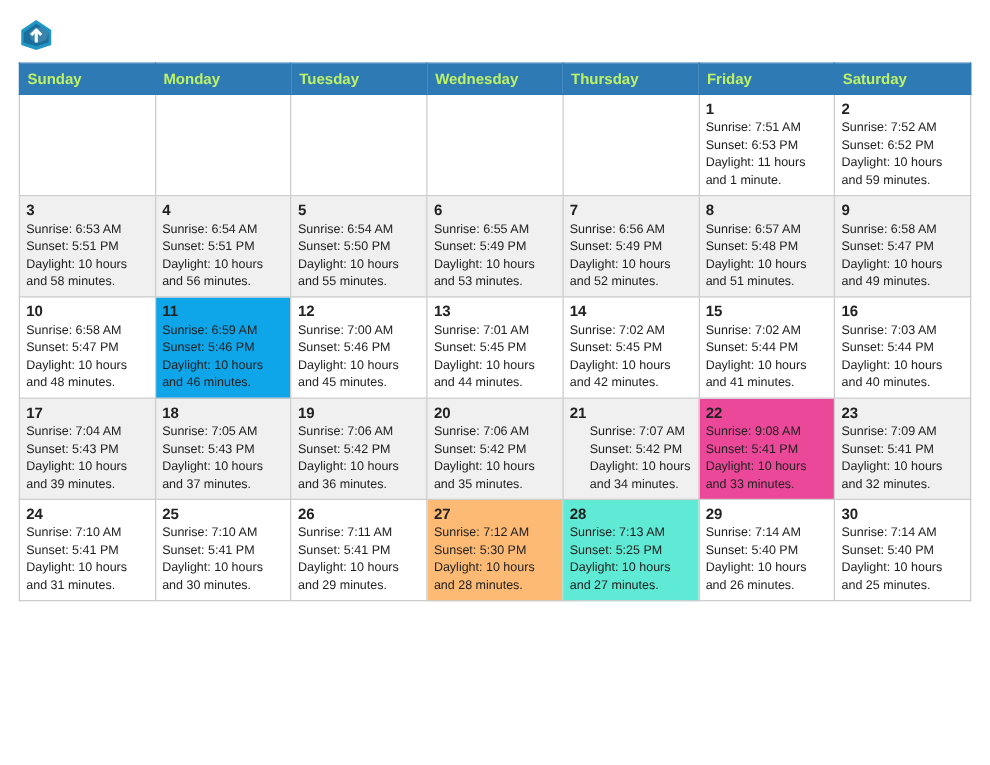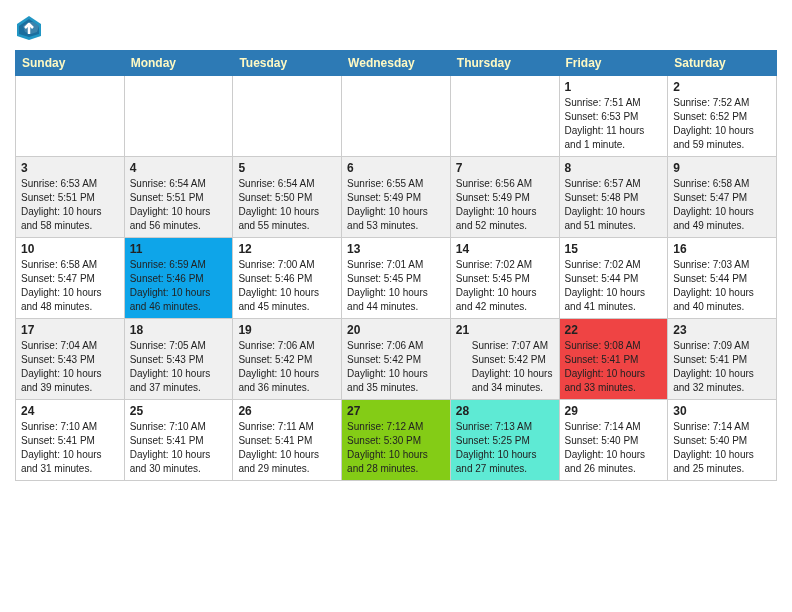--- a/index.html
+++ b/index.html
@@ -55,21 +55,21 @@
       font-size: 14px;
       color: #444;
     }
     .calendar {
       width: 100%;
       border-collapse: collapse;
       border: 1px solid #ccc;
     }
     .calendar th {
       background-color: #2d7ab5;
-      color: #fef9c3;
+      color: #bef264;
       font-size: 12px;
       font-weight: bold;
       padding: 5px 6px;
       text-align: left;
       border: 1px solid #2d7ab5;
     }
     .calendar td {
       width: calc(100% / 7);
       vertical-align: top;
       border: 1px solid #ccc;
@@ -290,21 +290,21 @@
 Daylight: 10 hours
 and 35 minutes.</div>
           </td>
           <td style="background: rgb(240, 240, 240);">
             <span class="day-num">21</span>
             <div class="day-info" style="white-space: pre-line; margin-left: 16px;">Sunrise: 7:07 AM
 Sunset: 5:42 PM
 Daylight: 10 hours
 and 34 minutes.</div>
           </td>
-          <td style="background: #ef4444;">
+          <td style="background: #ec4899;">
             <span class="day-num">22</span>
             <div class="day-info" style="white-space: pre-line;">Sunrise: 9:08 AM
 Sunset: 5:41 PM
 Daylight: 10 hours
 and 33 minutes.</div>
           </td>
           <td style="background: rgb(240, 240, 240);">
             <span class="day-num">23</span>
             <div class="day-info" style="white-space: pre-line;">Sunrise: 7:09 AM
 Sunset: 5:41 PM
@@ -327,21 +327,21 @@
 Daylight: 10 hours
 and 30 minutes.</div>
           </td>
           <td style="background: rgb(255, 255, 255);">
             <span class="day-num">26</span>
             <div class="day-info" style="white-space: pre-line;">Sunrise: 7:11 AM
 Sunset: 5:41 PM
 Daylight: 10 hours
 and 29 minutes.</div>
           </td>
-          <td style="background: #84cc16;">
+          <td style="background: #fdba74;">
             <span class="day-num">27</span>
             <div class="day-info" style="white-space: pre-line;">Sunrise: 7:12 AM
 Sunset: 5:30 PM
 Daylight: 10 hours
 and 28 minutes.</div>
           </td>
           <td style="background: #5eead4; margin-left: 41px;">
             <span class="day-num">28</span>
             <div class="day-info" style="white-space: pre-line;">Sunrise: 7:13 AM
 Sunset: 5:25 PM

